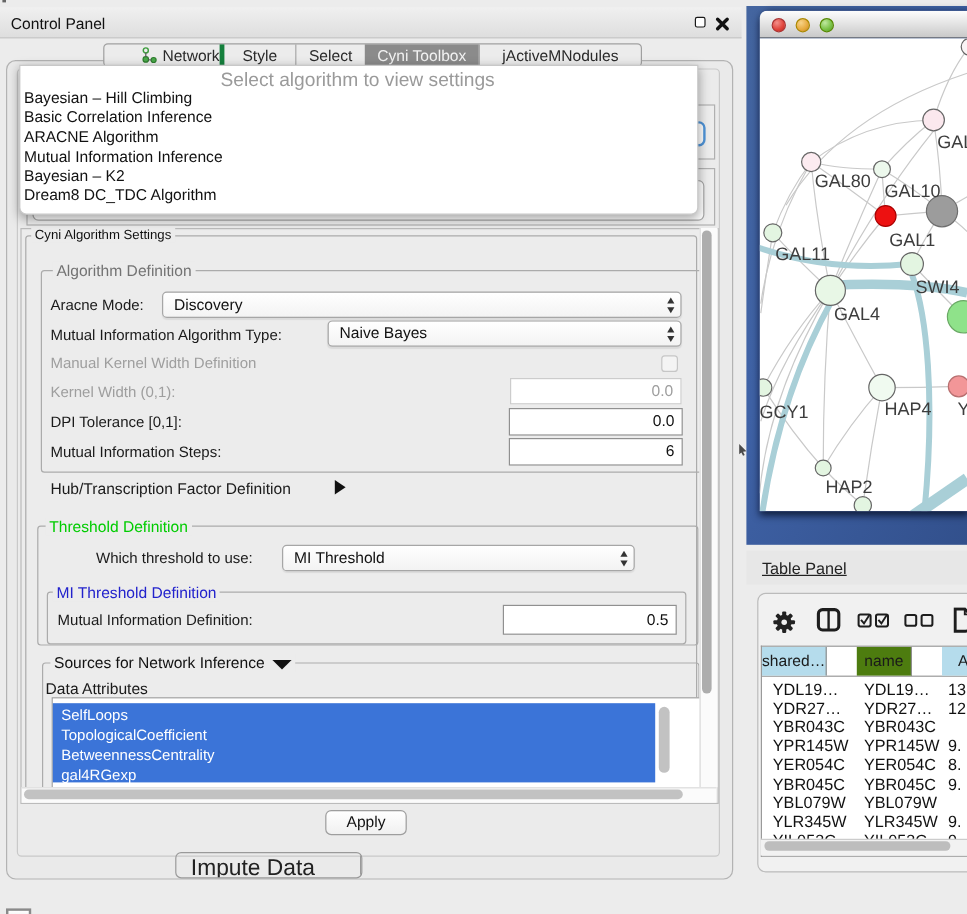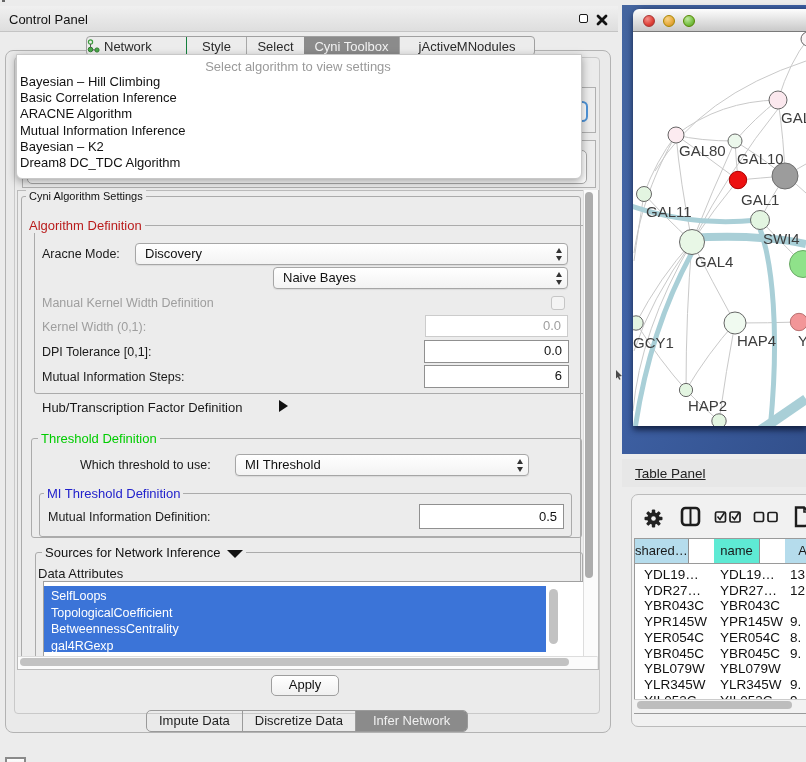--- a/index.html
+++ b/index.html
@@ -17,21 +17,21 @@
 <div class="abs" style="left:9px;top:12px;font-size:13px;color:#111;">Control Panel</div>
 <div class="abs" style="left:579px;top:14px;width:7px;height:7px;border:1.7px solid #1a1a1a;border-radius:2px;background:#fff;"></div>
 <svg class="abs" style="left:596px;top:14px;" width="12" height="12" viewBox="0 0 12 12">
     <path d="M2 2 L10 10 M10 2 L2 10" stroke="#111" stroke-width="2.8" stroke-linecap="round"></path>
   </svg>
 <div class="abs" style="left:2px;top:0px;width:3px;height:1.5px;background:#666;"></div>
 
 <div class="abs" style="left:5px;top:50px;width:604px;height:681px;background:#eaeaea;border:1px solid #b3b3b3;border-radius:8px;"></div>
 
 <div class="abs" style="left:86px;top:36px;height:20px;display:flex;border:1px solid #a0a0a0;border-radius:4px;font-size:13px;color:#2a2a2a;background:#ececec;box-sizing:border-box;">
-  <div style="width:100px;box-sizing:border-box;display:flex;align-items:center;justify-content:flex-start;border-right:1px solid #15803d;">
+  <div style="width:100px;box-sizing:border-box;display:flex;align-items:center;justify-content:flex-end;border-right:4px solid #15803d;">
     <svg width="13" height="14" viewBox="0 0 13 14" style="margin-right:4px;">
         <circle cx="3.5" cy="3" r="2.1" fill="none" stroke="#3d9c3d" stroke-width="1.2"></circle>
         <circle cx="3.5" cy="10.5" r="2.3" fill="#4aaa4a" stroke="#2f7d2f" stroke-width="1"></circle>
         <circle cx="10" cy="11" r="2.1" fill="#4aaa4a" stroke="#2f7d2f" stroke-width="1"></circle>
         <path d="M3.5 5 L3.5 8.5 M5.5 10.8 L8 11" stroke="#555" stroke-width="1"></path>
       </svg>
     Network</div>
   <div style="width:60px;box-sizing:border-box;display:flex;align-items:center;justify-content:center;border-right:1px solid #a8a8a8;">Style</div>
   <div style="width:57px;box-sizing:border-box;display:flex;align-items:center;justify-content:center;">Select</div>
   <div style="width:95px;box-sizing:border-box;display:flex;align-items:center;justify-content:center;background:#8b8b8b;color:#f2f2f2;">Cyni Toolbox</div>
@@ -48,26 +48,27 @@
 
 <div class="abs" style="left:17px;top:190px;width:580px;height:478px;border:1px solid #bbb;background:#ececec;"></div>
 
 <div class="abs" style="left:18px;top:190px;width:565px;height:466px;overflow:hidden;">
   <div class="abs" style="left:0;top:0;width:565px;height:600px;">
 
     <div class="abs" style="left:3px;top:6px;width:558px;height:700px;border:1px solid #ababab;border-radius:3px;"></div>
     <div class="abs" style="left:8px;top:0px;background:#ececec;padding:0 3px;font-size:11px;color:#111;">Cyni Algorithm Settings</div>
 
     <div class="abs" style="left:16px;top:35px;width:556px;height:167px;border:1px solid #ababab;border-radius:3px;border-right:1px solid #ababab;"></div>
-    <div class="abs" style="left:8px;top:28px;background:#ececec;padding:0 3px;font-size:13px;color:#b91c1c;">Algorithm Definition</div>
+    <div class="abs" style="left:26px;top:28px;background:#ececec;padding:0 3px;font-size:13px;color:#737373;">Algorithm Definition</div>
 
     <div class="abs b" style="left:24px;top:57px;font-size:12.5px;color:#1a1a1a;">Aracne Mode:</div>
     <div class="abs combo" style="left:117px;top:53px;width:431px;height:20px;"></div>
     <div class="abs" style="left:127px;top:56px;font-size:13px;color:#111;">Discovery</div>
 
+    <div class="abs b" style="left:24px;top:82px;font-size:12.5px;color:#1a1a1a;">Mutual Information Algorithm Type:</div>
     <div class="abs combo" style="left:255px;top:77px;width:293px;height:20px;"></div>
     <div class="abs" style="left:265px;top:80px;font-size:13px;color:#111;">Naive Bayes</div>
 
     <div class="abs b" style="left:24px;top:106px;font-size:12.5px;color:#9e9e9e;">Manual Kernel Width Definition</div>
     <div class="abs" style="left:533px;top:106px;width:12px;height:12px;background:#f4f4f4;border:1px solid #c6c6c6;border-radius:3px;"></div>
 
     <div class="abs b" style="left:24px;top:130px;font-size:12.5px;color:#9e9e9e;">Kernel Width (0,1):</div>
     <div class="abs" style="left:407px;top:125px;width:141px;height:20px;background:#fff;border:1px solid #ccc;"></div>
     <div class="abs" style="left:407px;top:128px;width:136px;font-size:13px;color:#9e9e9e;text-align:right;">0.0</div>
 
@@ -109,26 +110,26 @@
   </div>
 </div>
 
 <div class="abs" style="left:583px;top:190px;width:14px;height:466px;background:#fbfbfb;border-left:1px solid #ddd;"></div>
 <div class="abs" style="left:585px;top:192px;width:8px;height:386px;background:#adadad;border-radius:4px;"></div>
 
 <div class="abs" style="left:18px;top:656px;width:579px;height:12px;background:#fbfbfb;border-top:1px solid #ddd;"></div>
 <div class="abs" style="left:20px;top:658px;width:549px;height:8px;background:#c2c2c2;border-radius:4px;"></div>
 
 <div class="abs" style="left:16px;top:54px;width:564px;height:123px;background:#fff;border:1px solid #c8c8c8;border-radius:0 0 6px 6px;box-shadow:0 3px 9px rgba(0,0,0,0.35);"></div>
-<div class="abs" style="left:16px;top:59px;width:564px;text-align:center;font-size:13px;color:#9a9a9a;">Select algorithm to view settings</div>
+<div class="abs" style="left:16px;top:59px;width:564px;text-align:center;font-size:16px;color:#9a9a9a;">Select algorithm to view settings</div>
 <div class="abs" style="left:20px;top:74px;font-size:13px;color:#111;line-height:16.2px;">Bayesian – Hill Climbing<br>Basic Correlation Inference<br><span class="b">ARACNE Algorithm</span><br>Mutual Information Inference<br>Bayesian – K2<br>Dream8 DC_TDC Algorithm</div>
 
 <div class="abs" style="left:271px;top:675px;width:66px;height:18px;background:linear-gradient(#ffffff,#f0f0f0);border:1px solid #9e9e9e;border-radius:5px;text-align:center;font-size:13px;color:#111;padding-top:1px;">Apply</div>
 
-<div class="abs" style="left:146px;top:710px;height:20px;display:flex;border:1px solid #9a9a9a;border-radius:5px;font-size:13px;color:#222;overflow:hidden;">
+<div class="abs" style="left:146px;top:710px;height:20px;display:flex;border:1px solid #9a9a9a;border-radius:5px;font-size:19px;color:#222;overflow:hidden;flex-direction:column;">
   <div style="padding:2px 12px 0 12px;border-right:1px solid #9a9a9a;">Impute Data</div>
   <div style="padding:2px 12px 0 12px;border-right:1px solid #9a9a9a;">Discretize Data</div>
   <div style="padding:2px 17px 0 17px;background:#8b8b8b;color:#f0f0f0;">Infer Network</div>
 </div>
 
 <div class="abs" style="left:5px;top:757px;width:17px;height:12px;background:linear-gradient(#fff,#ddd);border:2px solid #8a8a8a;"></div>
 
 <svg class="abs" style="left:615px;top:370px;" width="8" height="10" viewBox="0 0 8 10">
     <path d="M1 0 L7 6 L4.2 6.4 L5.6 9.2 L4.2 9.8 L2.8 7 L1 8.6 Z" fill="#4a4a4a"></path>
   </svg>
@@ -242,21 +243,21 @@
     <rect x="110.5" y="6.5" width="9" height="9" rx="1.5"></rect>
     <rect x="124" y="6.5" width="9" height="9" rx="1.5"></rect>
     <path d="M152 1.5 h8 l4 4 v11 a3.5 3.5 0 0 1 -3.5 3.5 h-8.5 Z" stroke-width="2.4"></path>
     <path d="M160 1.5 v4.5 h4.5" stroke-width="1.6"></path>
   </g>
 </svg>
 
 <div class="abs" style="left:634px;top:538px;width:172px;height:174px;background:#fff;border:1px solid #9a9a9a;border-right:none;overflow:hidden;">
   <div style="display:flex;height:24px;border-bottom:1px solid #9a9a9a;font-size:13px;color:#1a1a1a;gap:25px;">
     <div style="width:74px;background:#b5dcec;border-right:1px solid #8f8f8f;text-align:center;padding-top:4px;">shared…</div>
-    <div style="width:76px;background:#5eead4;border-right:1px solid #8f8f8f;text-align:center;padding-top:4px;">name</div>
+    <div style="width:76px;background:#4d7c0f;border-right:1px solid #8f8f8f;text-align:center;padding-top:4px;">name</div>
     <div style="flex:1;background:#b5dcec;padding-top:4px;padding-left:13px;">A</div>
   </div>
   <div style="font-size:13.5px;color:#111;line-height:15.7px;position:relative;">
     <div style="position:absolute;left:9px;top:3px;">YDL19…<br>YDR27…<br>YBR043C<br>YPR145W<br>YER054C<br>YBR045C<br>YBL079W<br>YLR345W<br>YIL053C</div>
     <div style="position:absolute;left:85px;top:3px;">YDL19…<br>YDR27…<br>YBR043C<br>YPR145W<br>YER054C<br>YBR045C<br>YBL079W<br>YLR345W<br>YIL053C</div>
     <div style="position:absolute;left:155px;top:3px;">13<br>12<br><br>9.<br>8.<br>9.<br><br>9.<br>9.</div>
   </div>
 </div>
 
 <div class="abs" style="left:634px;top:699px;width:172px;height:13px;background:#f2f2f2;border-top:1px solid #ccc;"></div>

